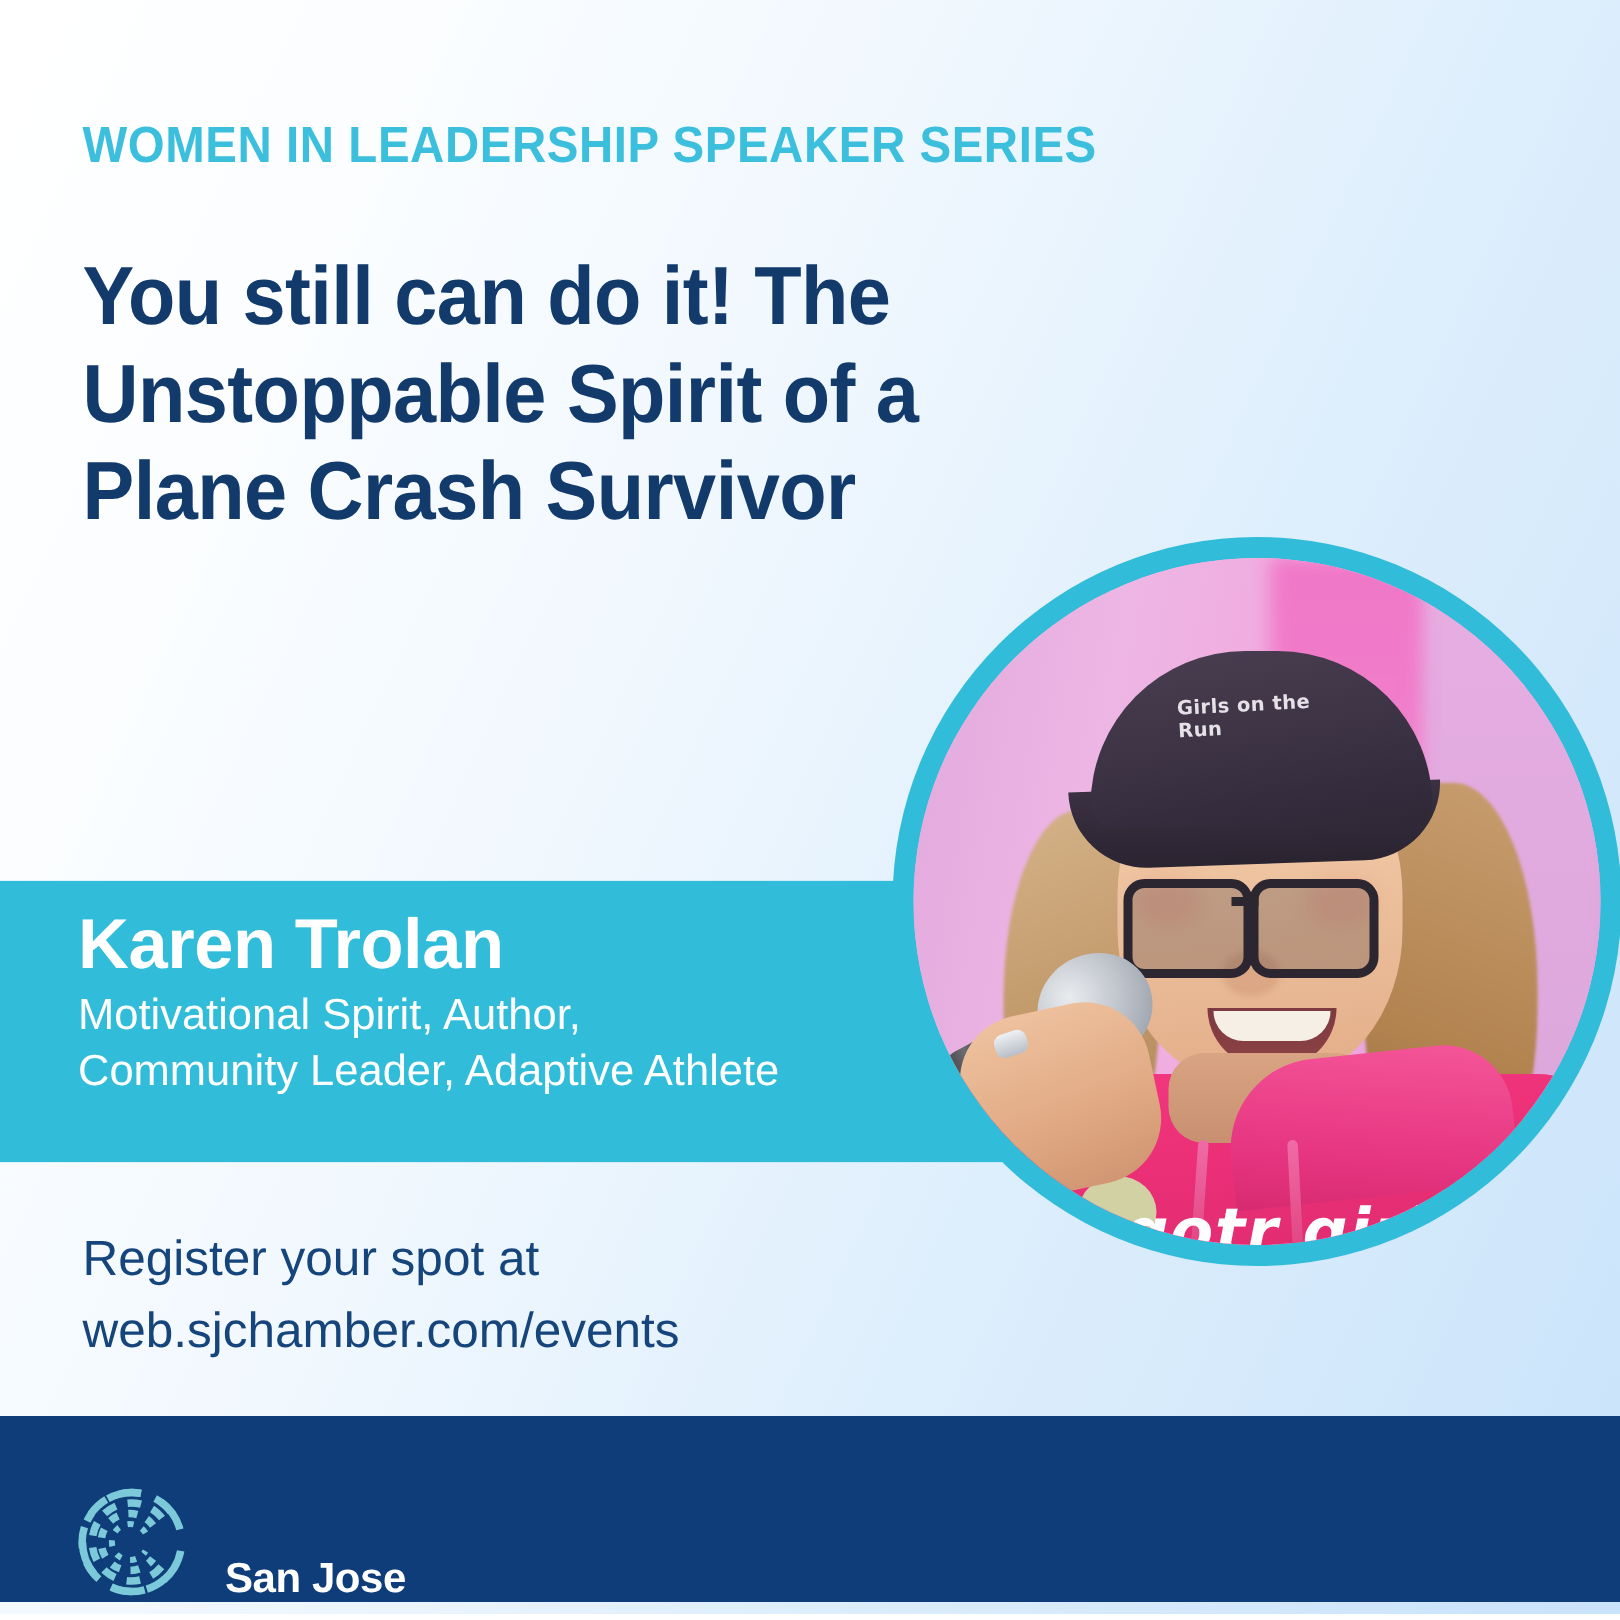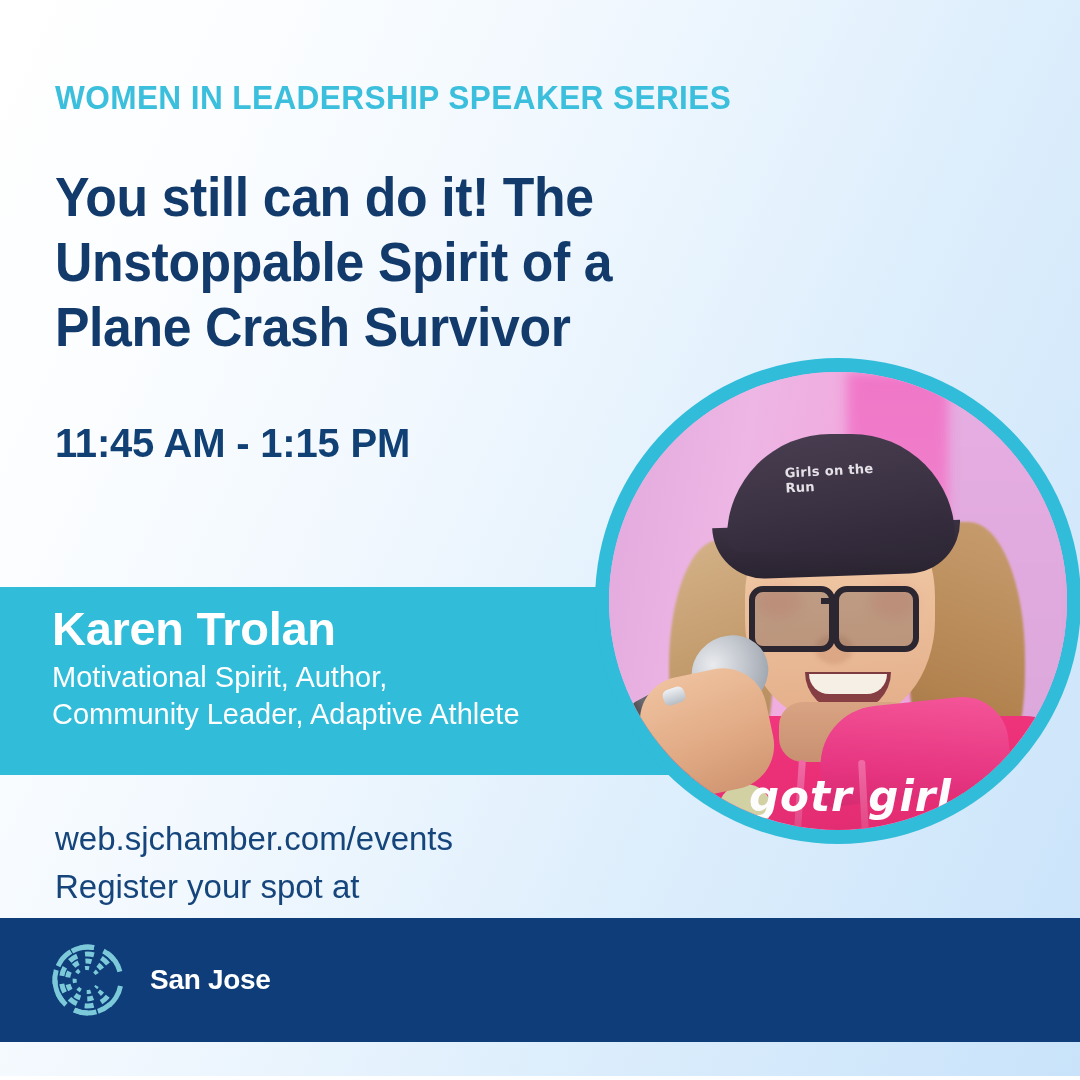--- a/index.html
+++ b/index.html
@@ -139,21 +139,21 @@
     position:absolute;left:170px;top:330px;width:136px;height:60px;border-radius:24px;
     background:linear-gradient(180deg,#d9a483 0%,#c89070 100%);
   }
   .string-l,.string-r{
     position:absolute;top:388px;width:7px;height:112px;border-radius:4px;
     background:linear-gradient(180deg,#f06ba6 0%,#d9326f 100%);
   }
   .string-l{left:186px;transform:rotate(4deg);}
   .string-r{left:252px;transform:rotate(-3deg);}
   .gotr{
-    position:absolute;left:140px;top:400px;width:280px;
+    position:absolute;left:140px;top:424px;width:280px;
     color:#fdfdfd;font-size:42px;font-style:italic;font-weight:bold;
     font-family:"DejaVu Sans",sans-serif;letter-spacing:1px;
   }
   .gotr-flower{
     position:absolute;left:110px;top:412px;width:52px;height:48px;border-radius:50%;
     background:#cfe3a8;opacity:.9;
   }
 
   
   .mic-head{
@@ -222,23 +222,23 @@
   }
   .datetime span{display:block;}
   .register{
     position:absolute;left:55px;top:815px;width:560px;
     color:#16457c;font-size:33px;font-weight:400;line-height:1.45;
   }
   .register span{display:block;}
 
   
   .footer{
-    position:absolute;left:0;top:918px;width:1080px;height:124px;
+    position:absolute;left:0;top:944px;width:1080px;height:124px;
     background:#0e3d79;z-index:5;
-    display:flex;align-items:center;
+    display:flex;align-items:flex-end;
   }
   .logo-mark{
     position:relative;width:80px;height:80px;margin-left:48px;flex:0 0 auto;
   }
   .logo-text{
     margin-left:22px;color:#ffffff;font-weight:bold;
     font-size:28px;line-height:1.14;letter-spacing:-.3px;
   }
   .logo-text span{display:block;}
 </style>
@@ -249,21 +249,20 @@
 
   <div class="eyebrow">WOMEN IN LEADERSHIP SPEAKER SERIES</div>
 
   <div class="headline">
     <span>You still can do it! The</span>
     <span>Unstoppable Spirit of a</span>
     <span>Plane Crash Survivor</span>
   </div>
 
   <div class="datetime">
-    <span>11:45 AM - 1:15 PM</span>
   </div>
 
   <div class="band"></div>
   <div class="band-text">
     <p class="speaker-name">Karen Trolan</p>
     <p class="speaker-role">Motivational Spirit, Author,</p>
     <p class="speaker-role">Community Leader, Adaptive Athlete</p>
   </div>
 
   <div class="photo-wrap">
@@ -294,22 +293,22 @@
       <div class="gotr">gotr girl</div>
       <div class="mic-body"></div>
       <div class="mic-band"></div>
       <div class="mic-head"></div>
       <div class="hand"></div>
       <div class="ring"></div>
     </div>
   </div>
 
   <div class="register">
+    <span>Register your spot at</span>
     <span>web.sjchamber.com/events</span>
-    <span>Register your spot at</span>
   </div>
 
   <div class="footer">
     <div class="logo-mark">
       <svg viewBox="0 0 80 80" width="80" height="80" aria-hidden="true">
         <g fill="none" stroke="#7cc9d9" stroke-linecap="butt">
           <circle cx="40" cy="40" r="33" stroke-width="5" stroke-dasharray="15 11" stroke-dashoffset="28" transform="rotate(-148 40 40)" pathLength="100" style="stroke-dasharray:11 7;"></circle>
           <circle cx="40" cy="40" r="33" stroke-width="5" stroke-dasharray="13 9" stroke-dashoffset="0" transform="rotate(120 40 40)" opacity="0"></circle>
           <path d="M66 20 A33 33 0 1 0 66 60" stroke-width="5" stroke-dasharray="14 10"></path>
           <path d="M60 24 A26 26 0 1 0 60 56" stroke-width="5" stroke-dasharray="9 8"></path>

